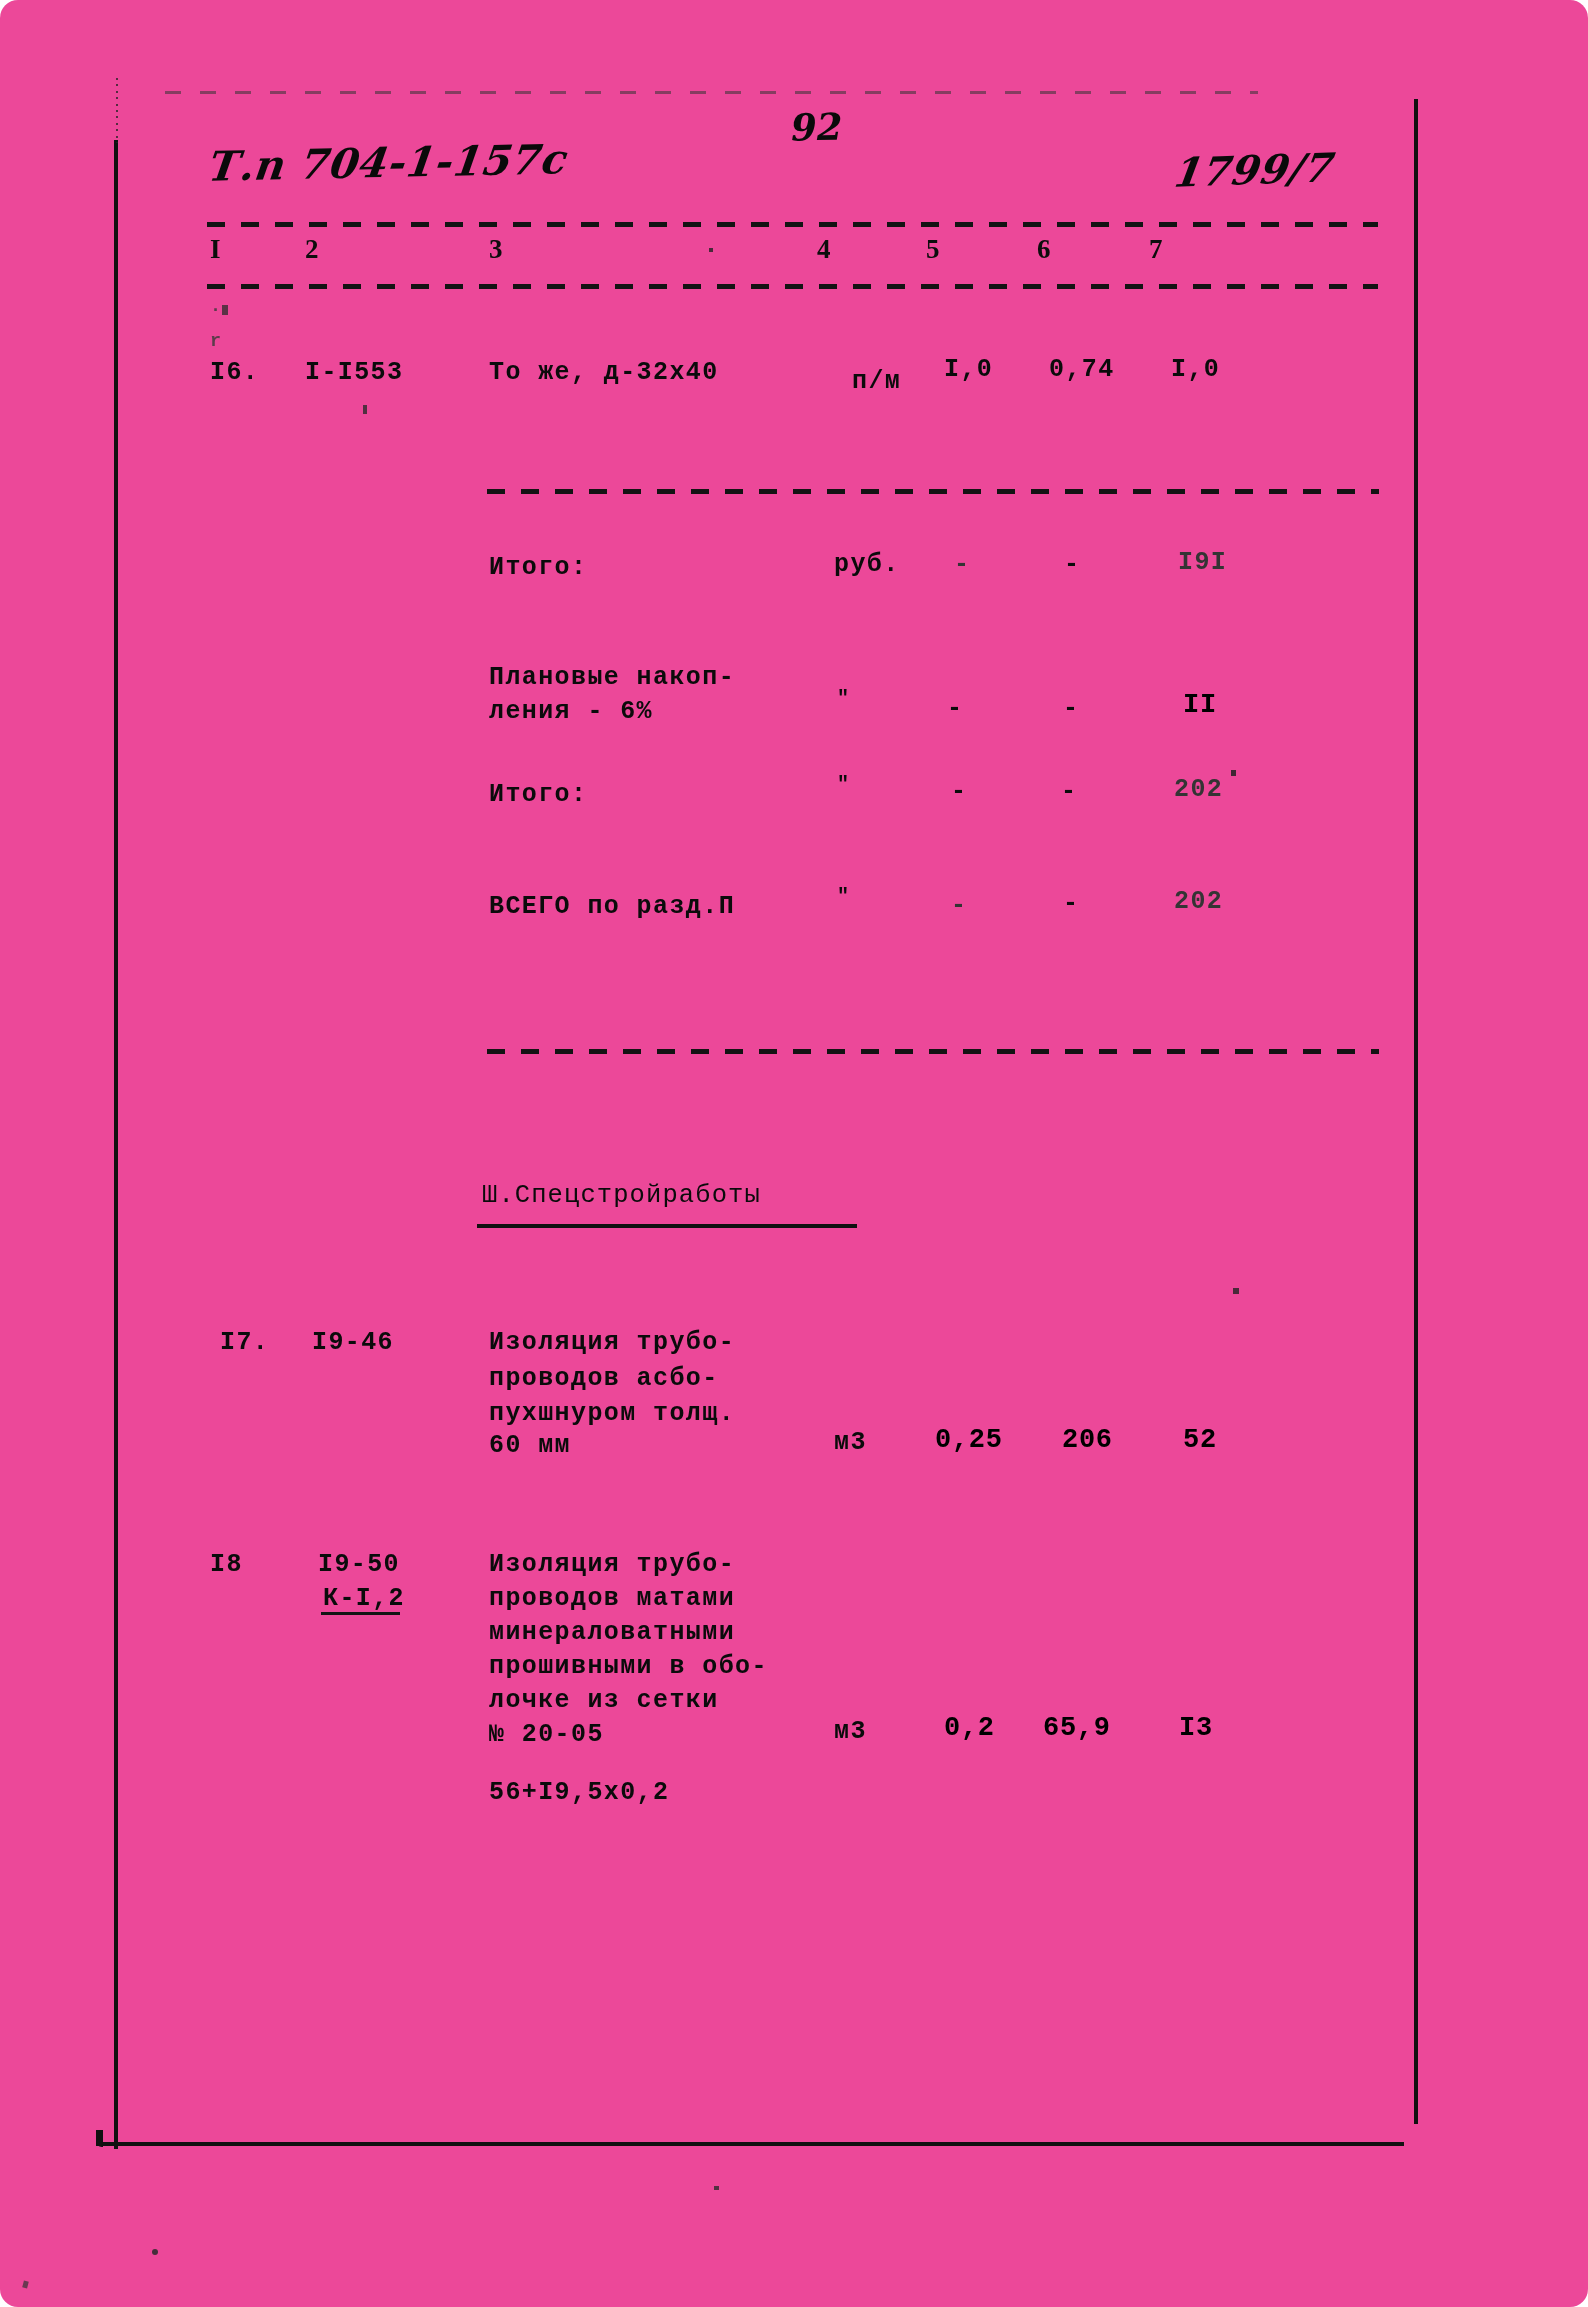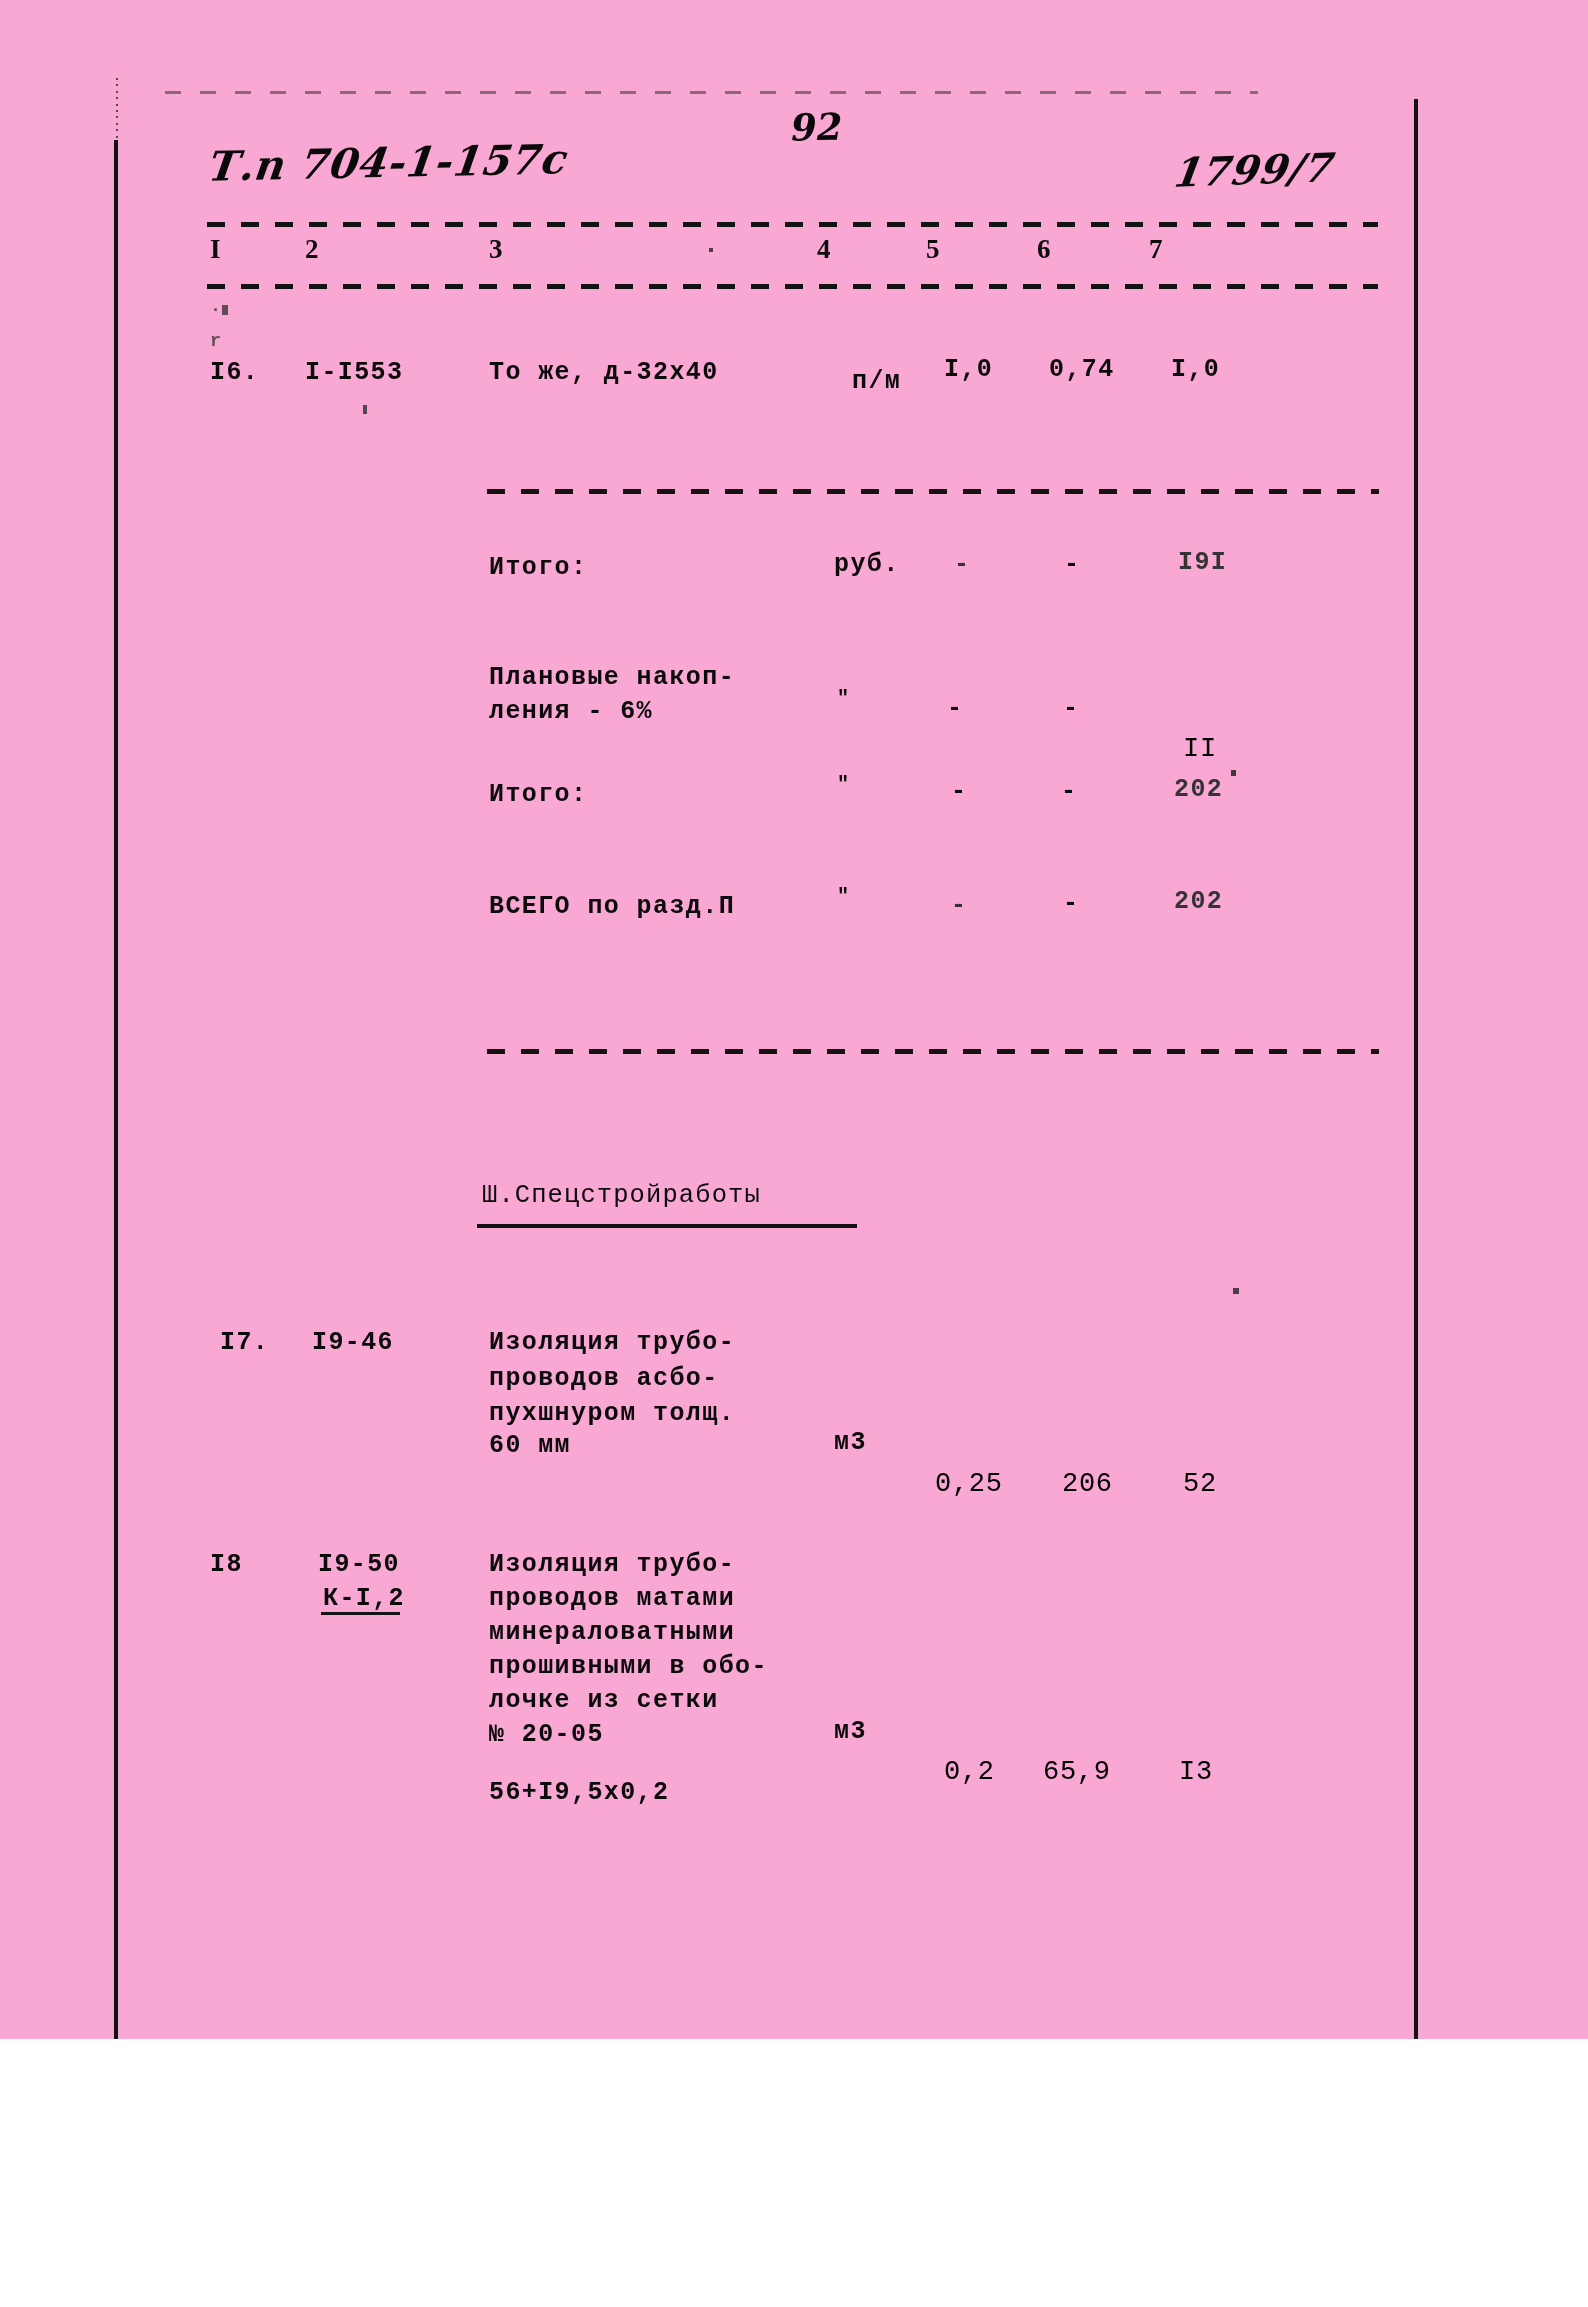--- a/index.html
+++ b/index.html
@@ -6,23 +6,24 @@
     margin: 0;
     padding: 0;
     background: #ffffff;
   }
   body {
     font-family: "Liberation Mono", "DejaVu Sans Mono", monospace;
   }
   #page {
     position: relative;
     width: 1588px;
-    height: 2039px;
-    background: #f9a8d4;
+    height: 2307px;
+    background: #ec4899;
     overflow: hidden;
+    border-radius: 18px;
   }
 
   
   .frame-left {
     position: absolute;
     left: 114px; top: 140px;
     width: 3.5px; height: 2009px;
     background: #111;
   }
   .frame-right {
@@ -128,21 +129,21 @@
   
   .cell {
     position: absolute;
     color: #0b0b0b;
     font-family: "Liberation Mono", "DejaVu Sans Mono", monospace;
     font-size: 25px;
     letter-spacing: 1.4px;
     font-weight: 700;
     white-space: pre;
   }
-  .cell.bold { font-weight: 400; color: #000; letter-spacing: 0.7px; margin-top: 44px; }
+  .cell.bold { font-weight: 700; color: #000; letter-spacing: 0.7px; }
   .cell.dim  { color: #343434; }
 
   
   .hand {
     position: absolute;
     font-family: "DejaVu Serif", "Liberation Serif", serif;
     font-style: italic;
     font-weight: 700;
     color: #0a0a0a;
     white-space: pre;

